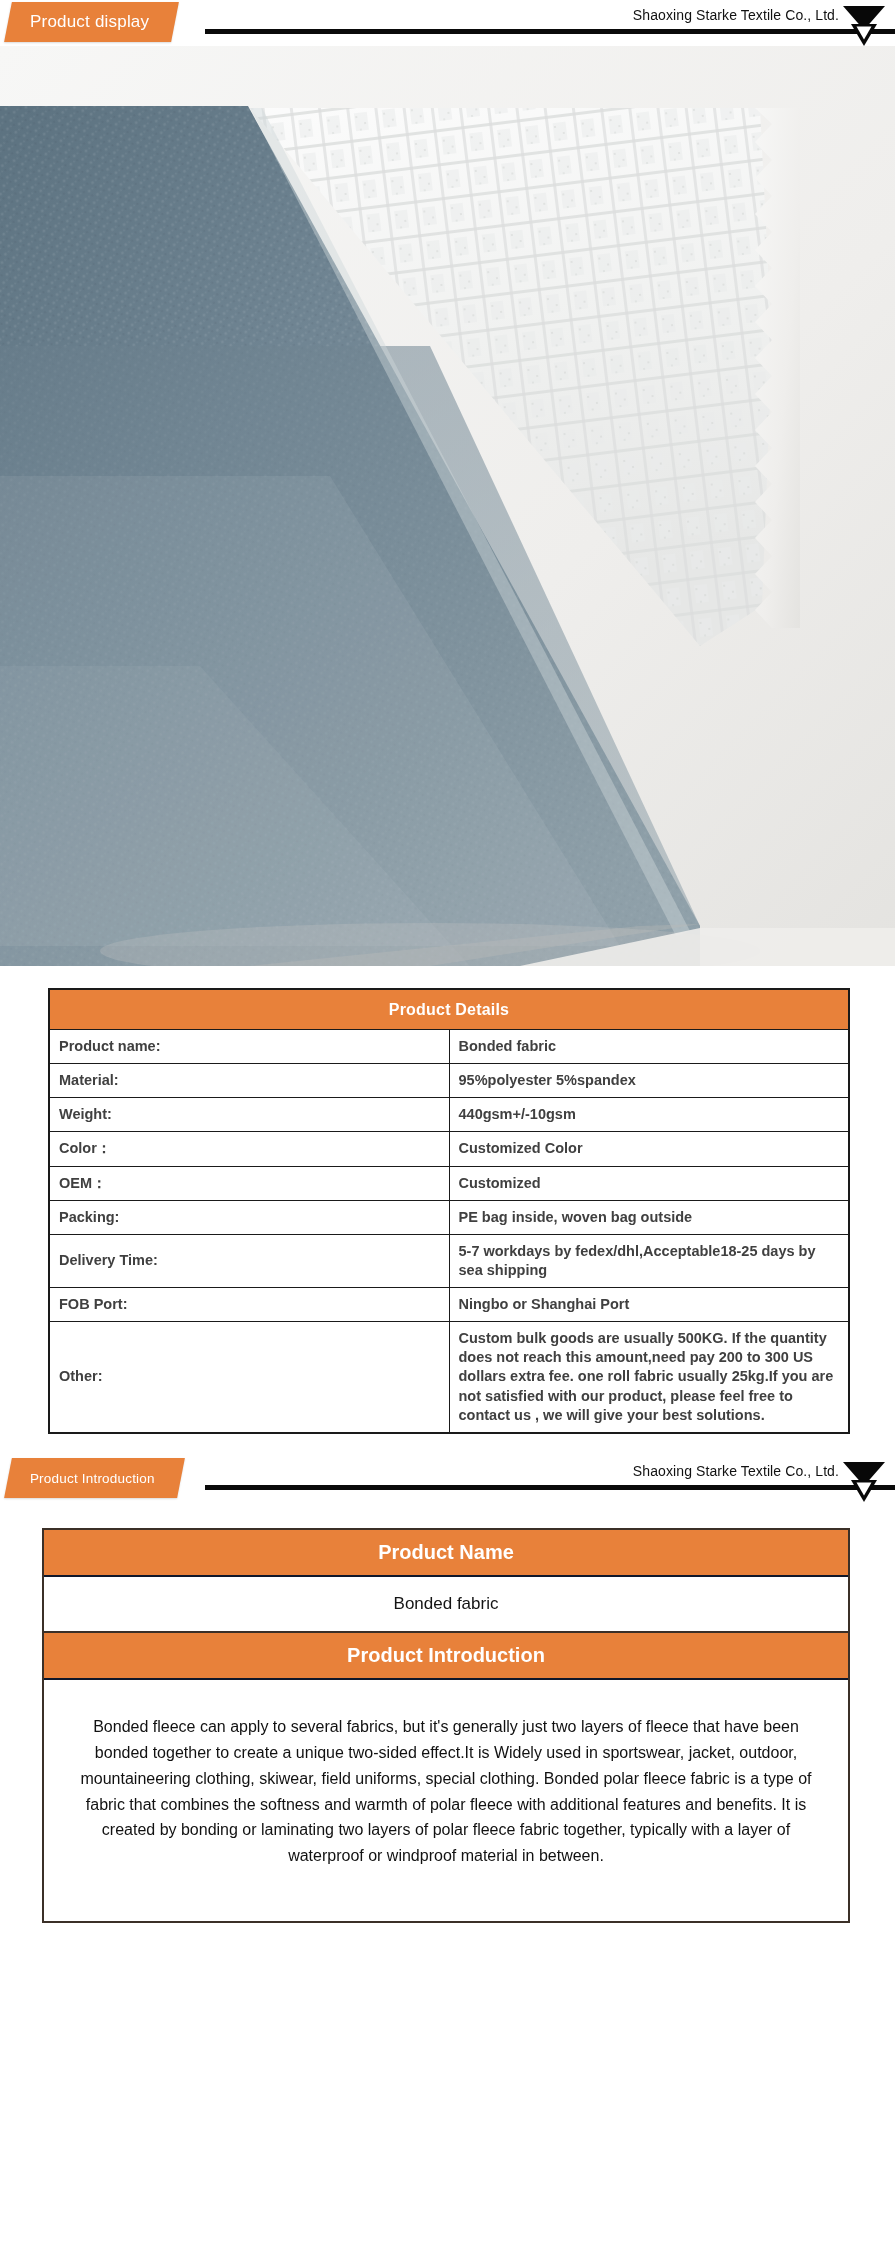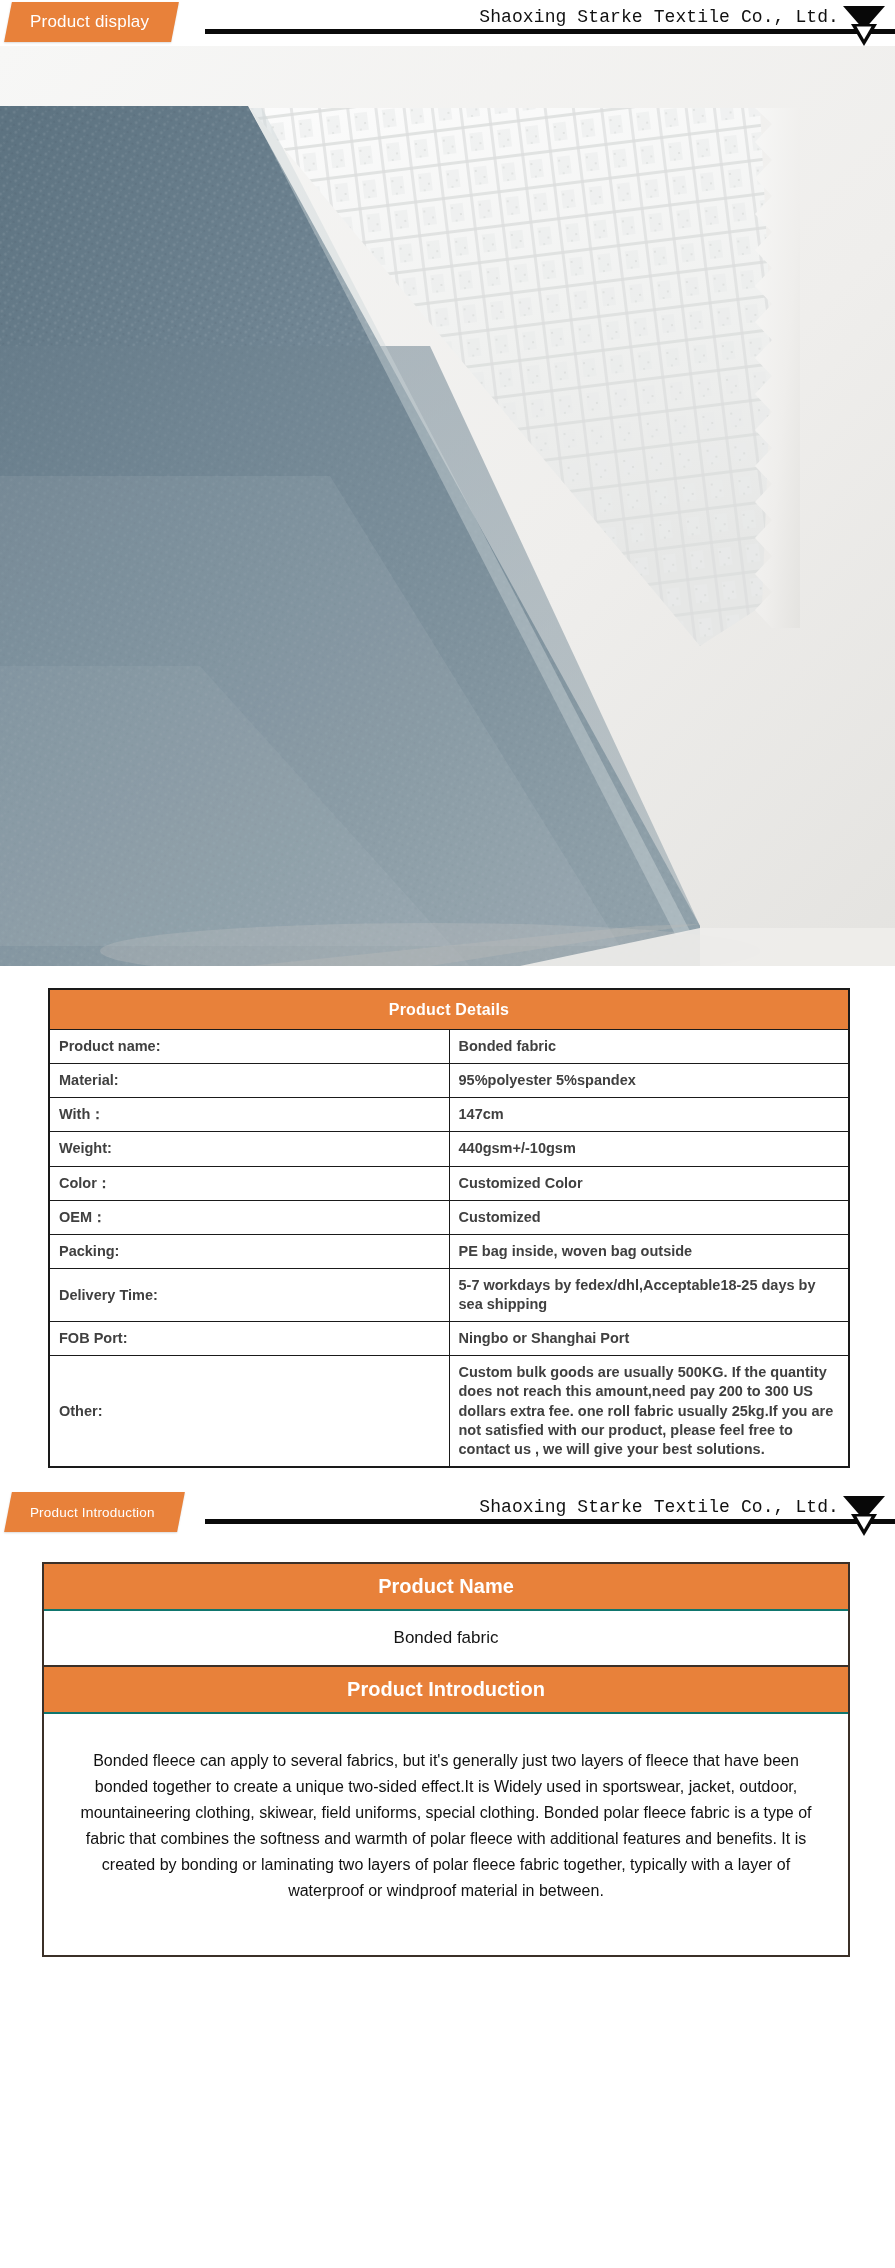--- a/index.html
+++ b/index.html
@@ -39,22 +39,22 @@
   .banner-rule {
     position: absolute;
     left: 205px; right: 0; top: 29px;
     height: 5px;
     background: #0a0a0a;
   }
   .banner-company {
     position: absolute;
     right: 56px;
     top: 7px;
-    font-family: Liberation Mono, monospace;
-    font-size: 18px;
+    font-family: Liberation Sans, sans-serif;
+    font-size: 14px;
     color: #111;
     white-space: nowrap;
     letter-spacing: .1px;
   }
   .banner-logo {
     position: absolute;
     right: 8px;
     top: 4px;
     width: 46px;
     height: 44px;
@@ -106,21 +106,21 @@
     border: 2px solid #3b3028;
     background: #ffffff;
   }
   .intro-bar {
     background: #e8813a;
     color: #ffffff;
     text-align: center;
     font-size: 20px;
     font-weight: bold;
     padding: 11px 4px;
-    border-bottom: 2px solid #0f766e;
+    border-bottom: 2px solid #0f172a;
   }
   .intro-bar.second { border-top: 2px solid #3b3028; }
   .intro-value {
     text-align: center;
     font-size: 17px;
     color: #141414;
     padding: 17px 4px;
     background: #ffffff;
   }
   .intro-body {
@@ -238,24 +238,20 @@
     <tbody>
       <tr>
         <td class="k">Product name:</td>
         <td class="v">Bonded fabric</td>
       </tr>
       <tr>
         <td class="k">Material:</td>
         <td class="v">95%polyester 5%spandex</td>
       </tr>
       <tr>
-        <td class="k">With：</td>
-        <td class="v">147cm</td>
-      </tr>
-      <tr>
         <td class="k">Weight:</td>
         <td class="v">440gsm+/-10gsm</td>
       </tr>
       <tr>
         <td class="k">Color：</td>
         <td class="v">Customized Color</td>
       </tr>
       <tr>
         <td class="k">OEM：</td>
         <td class="v">Customized</td>

